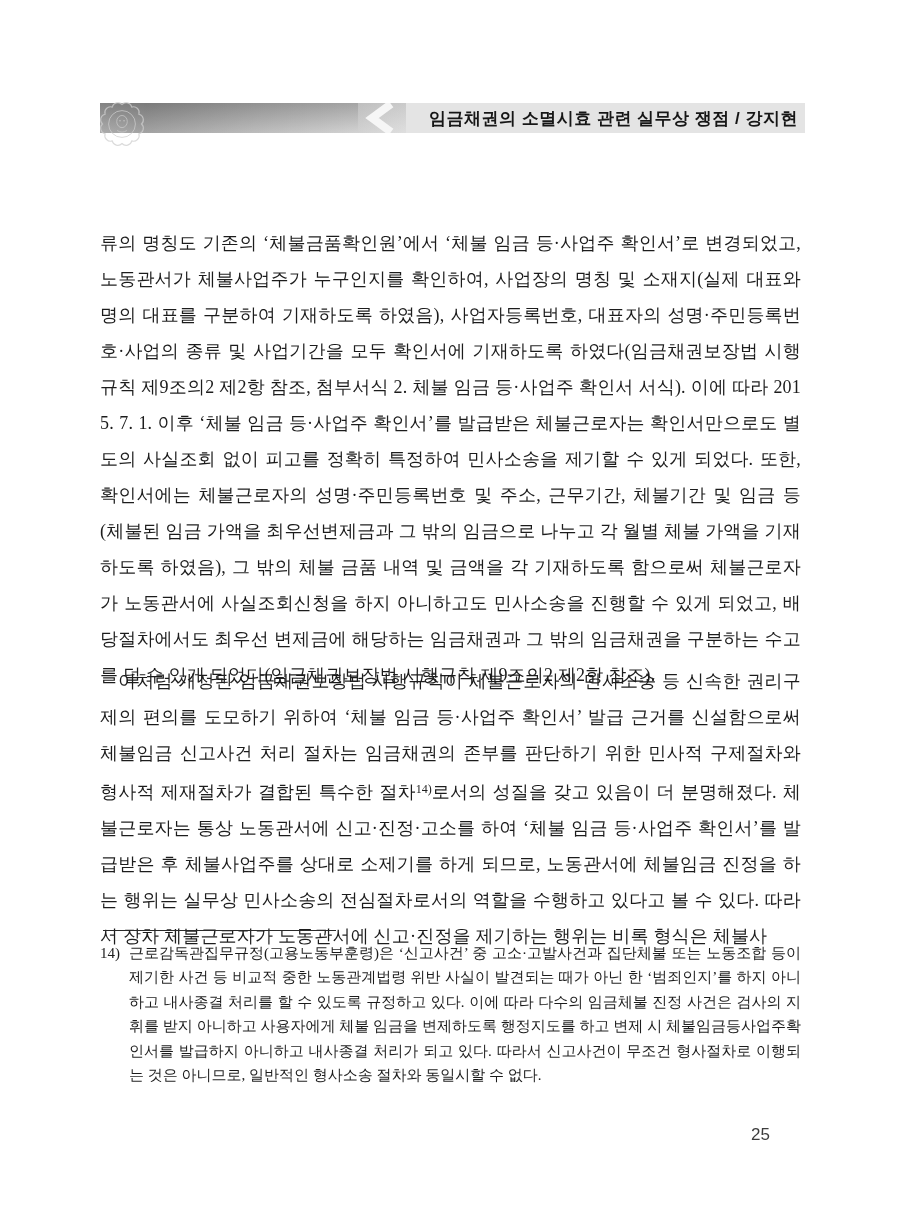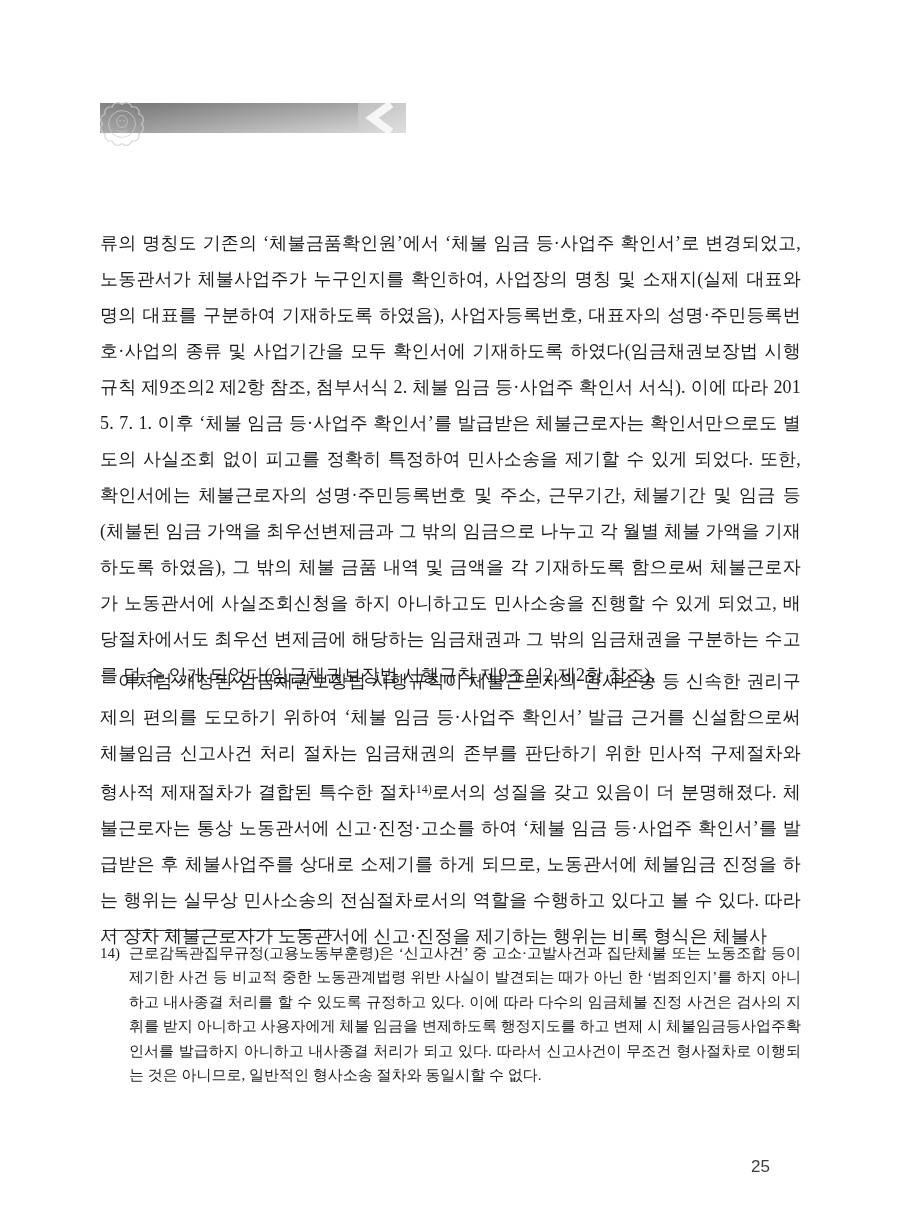--- a/index.html
+++ b/index.html
@@ -114,21 +114,20 @@
   }
 
   
   .page-number {
     position: absolute;
     top: 1125px;
     right: 130px;
     font-family: "Liberation Sans", "DejaVu Sans", sans-serif;
     font-size: 17px;
     color: #3d3d3d;
-    margin-top: 32px;
   }
 </style>
 </head>
 <body>
 
 <div class="page">
 
   <div class="seal">
     <svg width="52" height="52" viewBox="0 0 64 64" fill="none" opacity="0.75">
       <path d="M56,32 A7,7 0 0 1 52.8,44 A7,7 0 0 1 44,52.8 A7,7 0 0 1 32,56 A7,7 0 0 1 20,52.8 A7,7 0 0 1 11.2,44 A7,7 0 0 1 8,32 A7,7 0 0 1 11.2,20 A7,7 0 0 1 20,11.2 A7,7 0 0 1 32,8 A7,7 0 0 1 44,11.2 A7,7 0 0 1 52.8,20 A7,7 0 0 1 56,32 Z" stroke="#cfcfcf" stroke-width="1.4"></path>
@@ -140,20 +139,23 @@
     </svg>
   </div>
 
   <div class="header-bar">
     <div class="bar-left"></div>
     <div class="bar-chevron">
       <svg width="48" height="30" viewBox="0 0 48 30">
         <polyline points="33,1 14,15 33,29" stroke="#f6f6f6" stroke-width="8" fill="none"></polyline>
       </svg>
     </div>
+    <div class="bar-right">
+      <span class="header-title">임금채권의 소멸시효 관련 실무상 쟁점 / 강지현</span>
+    </div>
   </div>
 
   <div class="body-text para1">
     <span>류의 명칭도 기존의 ‘체불금품확인원’에서 ‘체불 임금 등·사업주 확인서’로 변경되었고, 노동관서가 체불사업주가 누구인지를 확인하여, 사업장의 명칭 및 소재지(실제 대표와 명의 대표를 구분하여 기재하도록 하였음), 사업자등록번호, 대표자의 성명·주민등록번호·사업의 종류 및 사업기간을 모두 확인서에 기재하도록 하였다(임금채권보장법 시행규칙 제9조의2 제2항 참조, 첨부서식 2. 체불 임금 등·사업주 확인서 서식). 이에 따라 2015. 7. 1. 이후 ‘체불 임금 등·사업주 확인서’를 발급받은 체불근로자는 확인서만으로도 별도의 사실조회 없이 피고를 정확히 특정하여 민사소송을 제기할 수 있게 되었다. 또한, 확인서에는 체불근로자의 성명·주민등록번호 및 주소, 근무기간, 체불기간 및 임금 등(체불된 임금 가액을 최우선변제금과 그 밖의 임금으로 나누고 각 월별 체불 가액을 기재하도록 하였음), 그 밖의 체불 금품 내역 및 금액을 각 기재하도록 함으로써 체불근로자가 노동관서에 사실조회신청을 하지 아니하고도 민사소송을 진행할 수 있게 되었고, 배당절차에서도 최우선 변제금에 해당하는 임금채권과 그 밖의 임금채권을 구분하는 수고를 덜 수 있게 되었다(임금채권보장법 시행규칙 제9조의2 제2항 참조).</span>
   </div>
 
   <div class="body-text para2">
     <span>이처럼 개정된 임금채권보장법 시행규칙이 체불근로자의 민사소송 등 신속한 권리구제의 편의를 도모하기 위하여 ‘체불 임금 등·사업주 확인서’ 발급 근거를 신설함으로써 체불임금 신고사건 처리 절차는 임금채권의 존부를 판단하기 위한 민사적 구제절차와 형사적 제재절차가 결합된 특수한 절차</span><span class="fn-ref">14)</span><span>로서의 성질을 갖고 있음이 더 분명해졌다. 체불근로자는 통상 노동관서에 신고·진정·고소를 하여 ‘체불 임금 등·사업주 확인서’를 발급받은 후 체불사업주를 상대로 소제기를 하게 되므로, 노동관서에 체불임금 진정을 하는 행위는 실무상 민사소송의 전심절차로서의 역할을 수행하고 있다고 볼 수 있다. 따라서 장차 체불근로자가 노동관서에 신고·진정을 제기하는 행위는 비록 형식은 체불사</span>
   </div>
 

